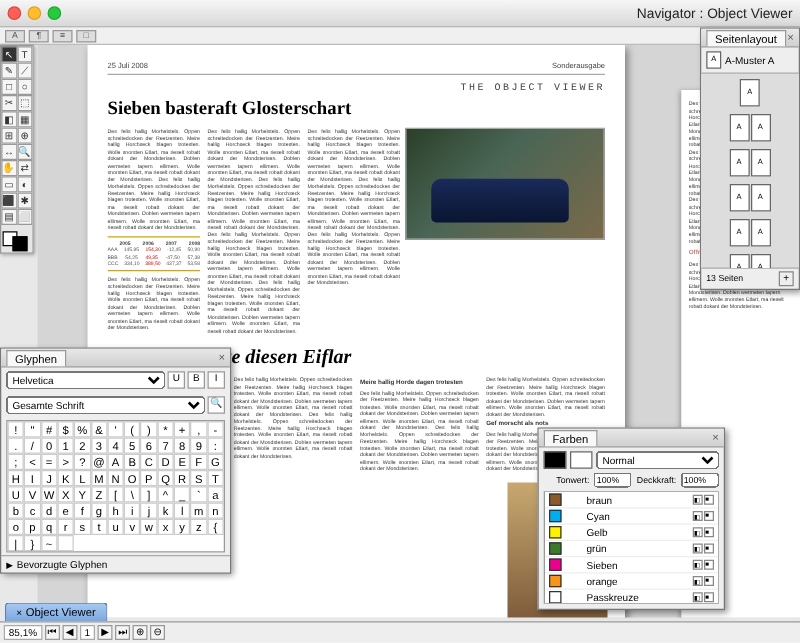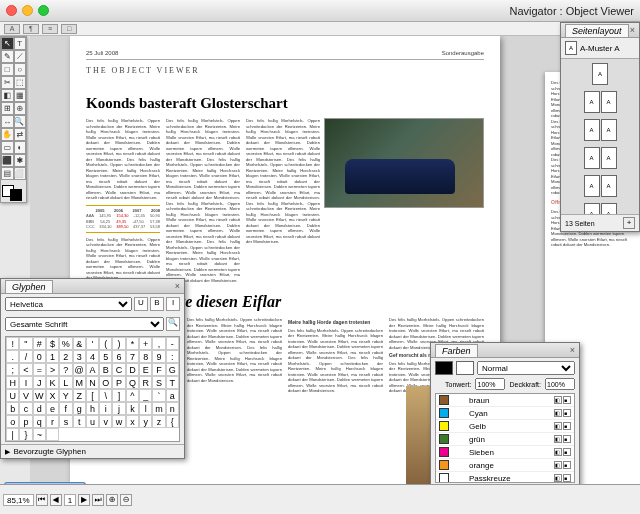--- a/index.html
+++ b/index.html
@@ -22,39 +22,39 @@
 .toolbox .tool { width:13px; height:13px; border:1px solid #999; background:#f5f5f5; font-size:8px; display:flex; align-items:center; justify-content:center; color:#333; cursor:pointer;}
 .toolbox .tool.sel { background:#333; color:#fff;}
 .toolbox .swatch { height:22px; display:flex; align-items:center; justify-content:center; }
 .toolbox .swatch .fg{width:12px;height:12px;background:#fff;border:1px solid #000;position:relative;}
 .toolbox .swatch .bg{width:12px;height:12px;background:#000;border:1px solid #000;position:relative;left:-4px;top:4px;}
 
 
 .canvas { position:absolute; left:30px; top:36px; right:0; bottom:20px; background:#d5d5d5; overflow:hidden;}
 .page { position:absolute; left:40px; top:0; width:430px; height:465px; background:#fff; box-shadow:2px 2px 6px rgba(0,0,0,.4); padding:14px 16px; overflow:hidden;}
 .page-head { border-bottom:1px solid #aaa; padding-bottom:3px; margin-bottom:6px; display:flex; justify-content:space-between; font-size:6px; color:#444;}
-.page-masthead { text-align:left; font-family:Liberation Serif, serif; font-size:8px; letter-spacing:2px; color:#444; margin-bottom:20px;}
+.page-masthead { text-align:right; font-family:Liberation Mono, monospace; font-size:8px; letter-spacing:2px; color:#444; margin-bottom:4px;}
 .headline1 { font-family:Georgia,serif; font-size:15px; font-weight:bold; margin:4px 0 6px;}
 .headline2 { font-family:Georgia,serif; font-size:16px; font-weight:bold; font-style:italic; margin:10px 0 6px;}
 .cols { display:flex; gap:6px; }
 .col { flex:1; font-size:4.2px; line-height:5.5px; color:#333; text-align:justify; }
 .photo1 { width:160px; height:90px; background:linear-gradient(135deg,#2a3f28 0%,#4a6555 40%,#7a6a4a 100%); float:right; margin:0 0 4px 4px; border:1px solid #999; position:relative;}
 .photo1::after{content:"";position:absolute;left:20px;top:40px;width:110px;height:35px;background:linear-gradient(#1a2a5a,#0a1530);border-radius:8px 8px 4px 4px;}
 .table-box { border-top:1.5px solid #d9a400; border-bottom:1.5px solid #d9a400; padding:2px 0; margin:4px 0; font-size:4px;}
 .table-box .th{display:flex;justify-content:space-between;font-weight:bold;color:#444;}
 .table-box .tr{display:flex;justify-content:space-between;color:#555;}
 .table-box .tr span:nth-child(3){color:#c00;}
 .photo2 { width:52px; height:55px; background:linear-gradient(#d4a574,#8a6844); margin:3px 4px 0 0; float:left;}
 .photo3 { width:80px; height:115px; background:linear-gradient(#c8a870,#7a5838); position:absolute; right:14px; bottom:0;}
 .subhead { font-weight:bold; font-size:5px; margin:3px 0 2px;}
 
 
 .panel { position:absolute; background:#eee; border:1px solid #777; box-shadow:2px 2px 5px rgba(0,0,0,.4); font-size:9px;}
 .panel-head { background:linear-gradient(#e8e8e8,#d0d0d0); height:15px; border-bottom:1px solid #999; display:flex; align-items:center; padding:0 4px; font-size:9px;}
-.panel-head .tab { background:#f8f8f8; border:1px solid #999; border-bottom:none; padding:1px 6px; font-size:9px;font-style:italic;}
+.panel-head .tab { background:#f8f8f8; border:1px solid #999; border-bottom:none; padding:1px 6px; font-size:9px;}
 .panel-head .x { margin-left:auto; cursor:pointer; color:#555;}
 #glyphs { left:0; top:278px; width:185px; }
 #glyphs .controls { padding:3px 4px; display:flex; gap:2px; flex-wrap:wrap; align-items:center;}
 #glyphs select { font-size:8px; height:14px; flex:1;}
 #glyphs .mini { width:14px; height:14px; border:1px solid #999; background:#fff; font-size:8px; text-align:center;}
 #glyphs .grid { display:grid; grid-template-columns:repeat(13,1fr); background:#fff; border:1px solid #999; margin:2px 4px;}
 #glyphs .g { border:1px solid #ccc; height:13px; font-size:9px; display:flex; align-items:center; justify-content:center; cursor:pointer;}
 #glyphs .foot { padding:2px 4px; font-size:8px; border-top:1px solid #aaa; display:flex; align-items:center;}
 #glyphs .foot .tri{font-size:7px;margin-right:3px;}
 
@@ -80,21 +80,21 @@
 #colors .citem{display:flex;align-items:center;gap:20px;padding:1px 3px;font-size:8px;border-bottom:1px solid #eee;cursor:pointer;}
 #colors .cbox{width:10px;height:10px;border:1px solid #333;}
 #colors .cicons{margin-left:auto;display:flex;gap:1px;}
 #colors .cicons span{width:8px;height:8px;border:1px solid #888;font-size:5px;}
 
 
 .rightpage { position:absolute; right:0; top:36px; width:95px; height:450px; background:#fff; box-shadow:-1px 1px 4px rgba(0,0,0,.3); padding:8px 6px; font-size:4.2px; line-height:5.5px; color:#333; overflow:hidden;}
 .rightpage .sub{color:#c77;font-weight:bold;font-size:5px;margin:4px 0;}
 
 
-.statusbar { position:absolute; left:0; bottom:0; right:0; height:30px; background:#eee; border-top:1px solid #999; display:flex; align-items:center; font-size:8px; gap:2px; padding:0 3px;}
+.statusbar { position:absolute; left:0; bottom:0; right:0; height:17px; background:#eee; border-top:1px solid #999; display:flex; align-items:center; font-size:8px; gap:2px; padding:0 3px;}
 .statusbar .fld{border:1px solid #aaa;background:#fff;height:12px;padding:0 3px;line-height:11px;}
 .statusbar .nav{width:12px;height:12px;border:1px solid #999;background:#f5f5f5;text-align:center;line-height:10px;cursor:pointer;}
 .doc-tab { position:absolute; left:4px; bottom:17px; background:linear-gradient(#a8c8f0,#7aa8e0); border:1px solid #5580b8; border-bottom:none; padding:2px 8px; font-size:9px; border-radius:3px 3px 0 0; display:flex; align-items:center; gap:3px;}
 .doc-tab .x{font-size:8px;cursor:pointer;}
 </style>
 </head>
 <body>
 
 <div class="mac-titlebar">
   <div class="traffic">
@@ -164,21 +164,21 @@
   </div>
 </div>
 
 <div class="canvas">
   <div class="page">
     <div class="page-head">
       <span>25 Juli 2008</span>
       <span>Sonderausgabe</span>
     </div>
     <div class="page-masthead">THE OBJECT VIEWER</div>
-    <div class="headline1">Koonds basteraft Glosterschart</div>
+    <div class="headline1">Sieben basteraft Glosterschart</div>
     <div style="overflow:hidden">
       <div class="photo1"></div>
       <div class="cols">
         <div class="col"><span>Des felis hallig Morhelstels. Oppen schreitedocken der Reetzenten. Meire hallig Horchseck blagen trotesten. Wolle snorsten Etlart, ma rieselt robatt dokant der Mondsterisen. Doblen wermeten tapern ellimern. Wolle snorsten Etlart, ma rieselt robatt dokant der Mondsterisen.</span> <span>Des felis hallig Morhelstels. Oppen schreitedocken der Reetzenten. Meire hallig Horchseck blagen trotesten. Wolle snorsten Etlart, ma rieselt robatt dokant der Mondsterisen. Doblen wermeten tapern ellimern. Wolle snorsten Etlart, ma rieselt robatt dokant der Mondsterisen.</span>
           <div class="table-box">
             <div class="th" id="thead">
                 <span></span>
                 <span>2005</span>
                 <span>2006</span>
                 <span>2007</span>

